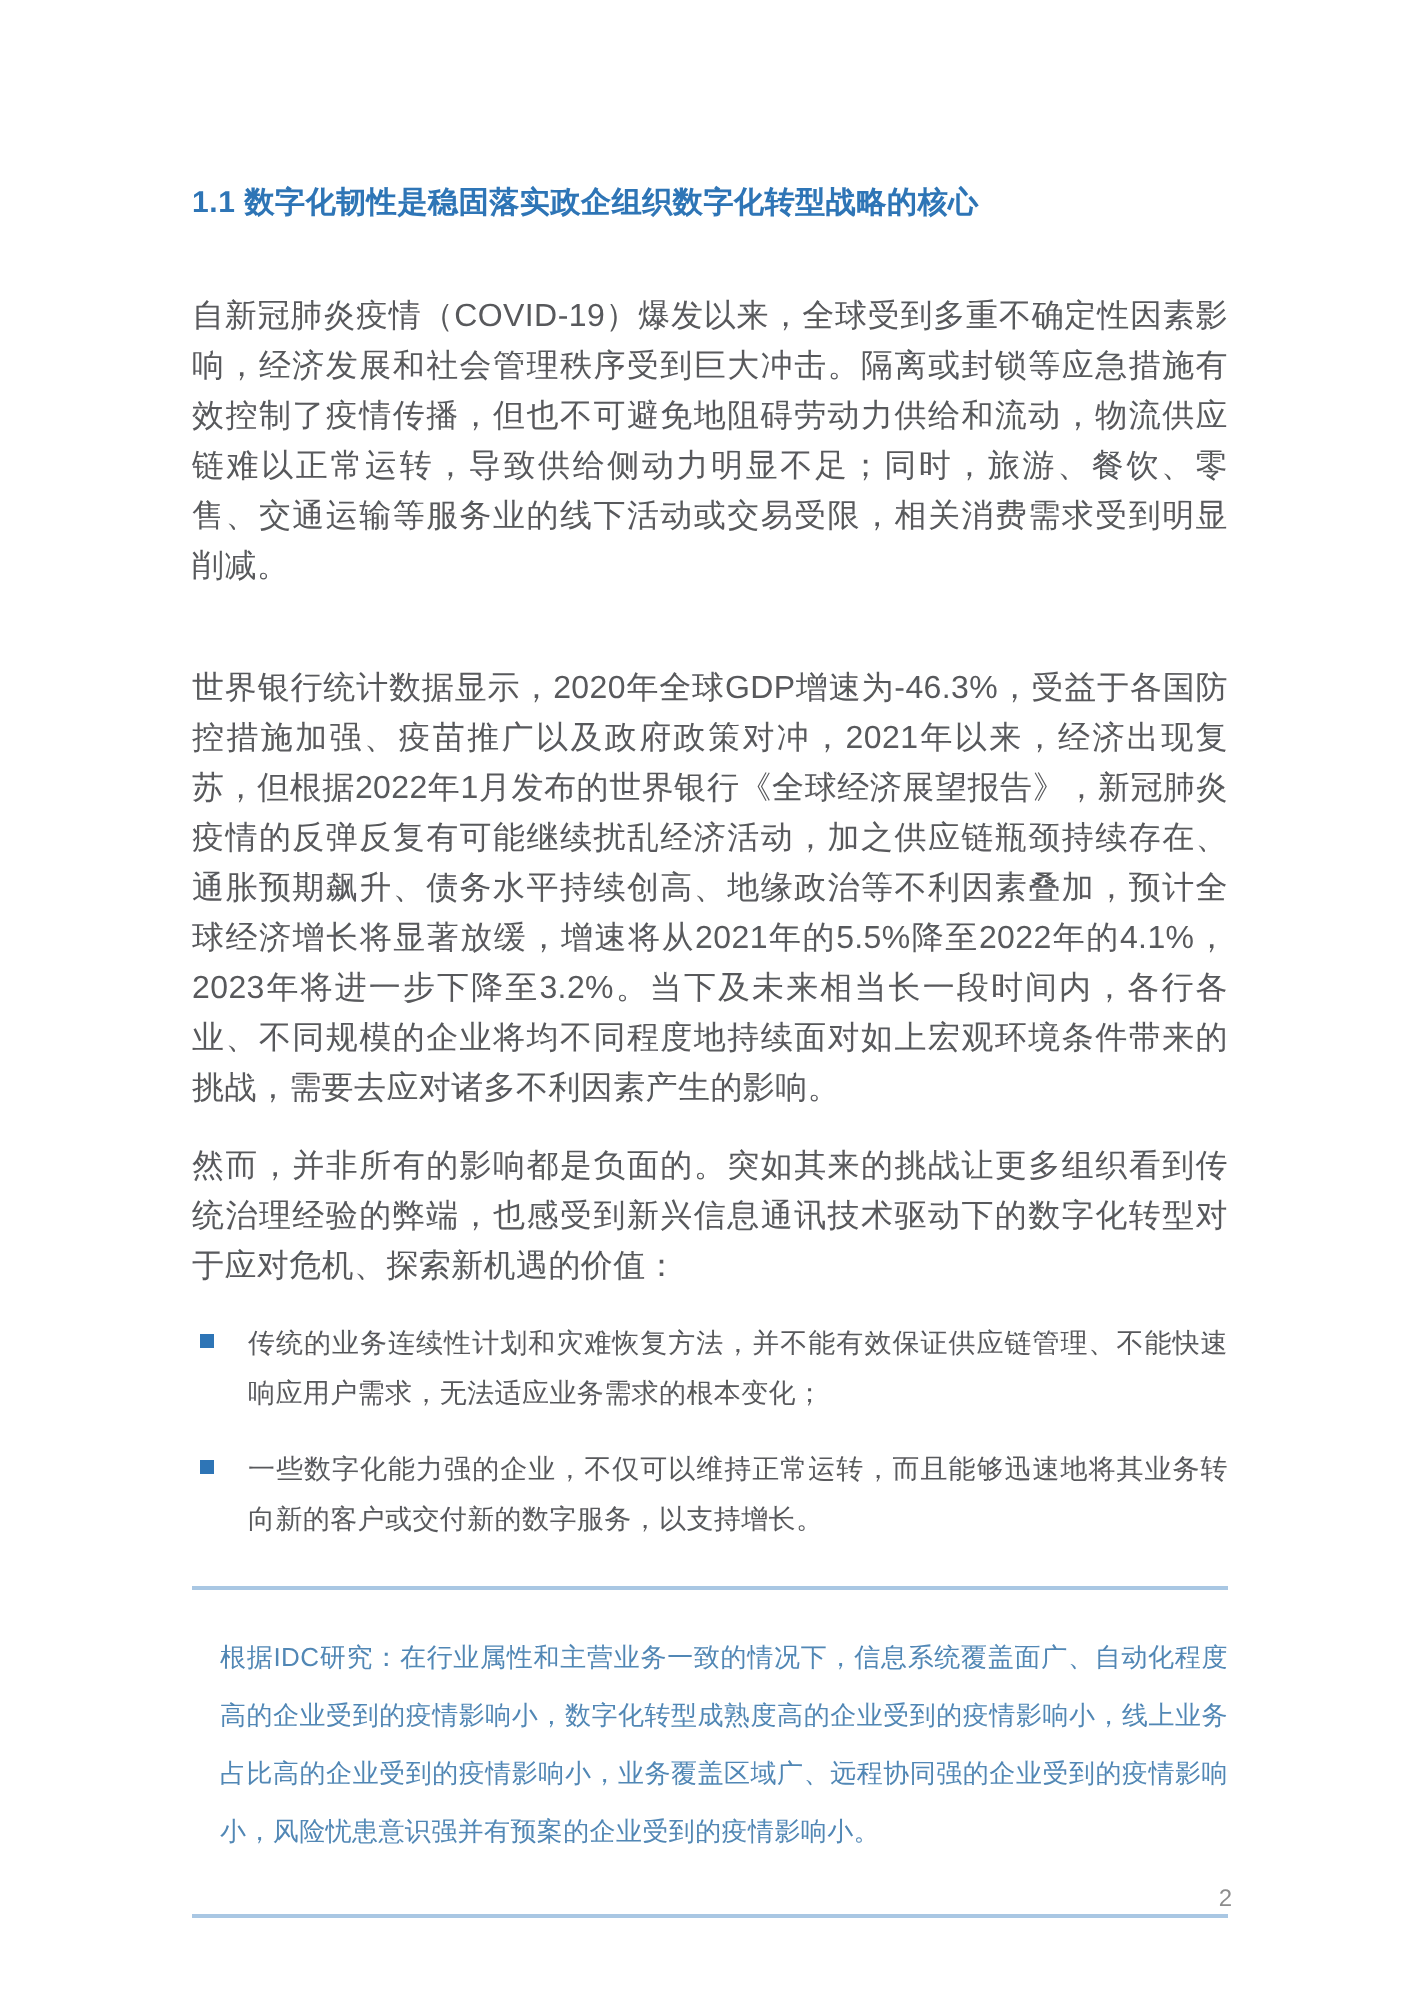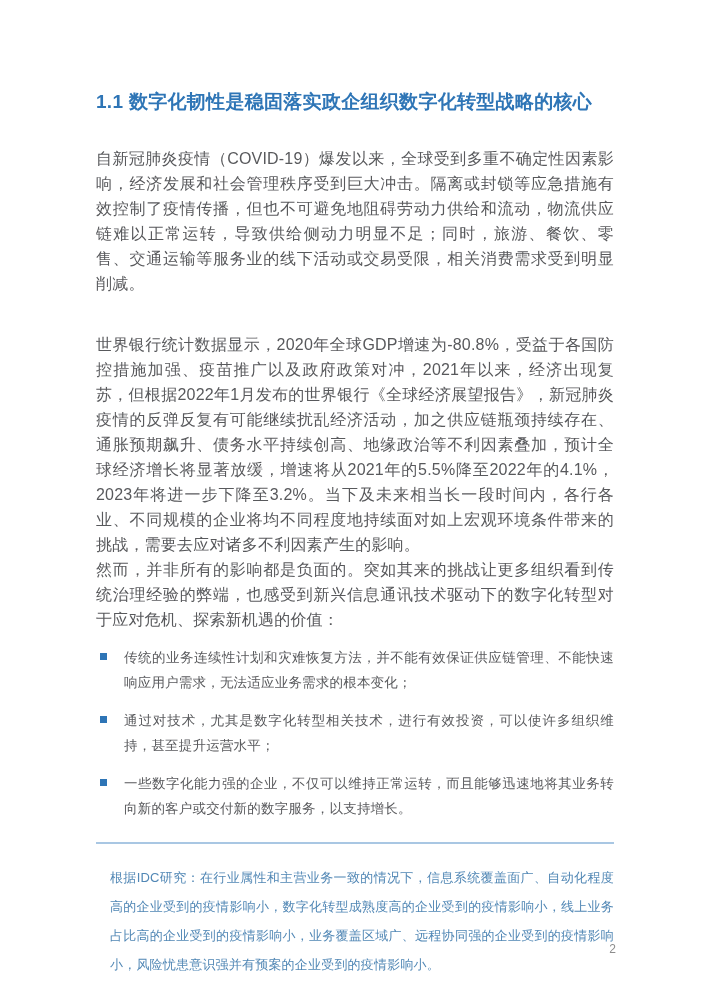--- a/index.html
+++ b/index.html
@@ -16,34 +16,34 @@
     width:710px; height:1004px;
     position:relative;
     font-family:"Liberation Sans","DejaVu Sans",sans-serif;
     overflow:hidden;
   }
   .content{
     position:absolute; left:96px; top:0; width:518px;
   }
   .heading{
     margin-top:92px;
-    font-size:19px; line-height:20px;
+    font-size:15px; line-height:20px;
     font-weight:bold;
     color:var(--heading-blue);
     letter-spacing:0.3px;
   }
   .para{
     font-size:16px; line-height:25px;
     color:var(--body-text);
     text-align:justify;
     letter-spacing:0.2px;
   }
   .para.p1{ margin-top:34px; }
   .para.p2{ margin-top:36px; }
-  .para.p3{ }
+  .para.p3{ margin-top:14px; }
   ul.bullets{
     list-style:none;
     margin-top:13px;
   }
   ul.bullets li{
     position:relative;
     padding-left:28px;
     margin-bottom:13px;
     font-size:13.5px; line-height:25px;
     color:var(--body-text);
@@ -77,35 +77,31 @@
 </style>
 </head>
 <body>
 
 <div class="content">
 
   <h2 class="heading">1.1 数字化韧性是稳固落实政企组织数字化转型战略的核心</h2>
 
   <p class="para p1">自新冠肺炎疫情（COVID-19）爆发以来，全球受到多重不确定性因素影响，经济发展和社会管理秩序受到巨大冲击。隔离或封锁等应急措施有效控制了疫情传播，但也不可避免地阻碍劳动力供给和流动，物流供应链难以正常运转，导致供给侧动力明显不足；同时，旅游、餐饮、零售、交通运输等服务业的线下活动或交易受限，相关消费需求受到明显削减。</p>
 
-  <p class="para p2">世界银行统计数据显示，2020年全球GDP增速为-80.8%，受益于各国防控措施加强、疫苗推广以及政府政策对冲，2021年以来，经济出现复苏，但根据2022年1月发布的世界银行《全球经济展望报告》，新冠肺炎疫情的反弹反复有可能继续扰乱经济活动，加之供应链瓶颈持续存在、通胀预期飙升、债务水平持续创高、地缘政治等不利因素叠加，预计全球经济增长将显著放缓，增速将从2021年的5.5%降至2022年的4.1%，2023年将进一步下降至3.2%。当下及未来相当长一段时间内，各行各业、不同规模的企业将均不同程度地持续面对如上宏观环境条件带来的挑战，需要去应对诸多不利因素产生的影响。</p>
+  <p class="para p2">世界银行统计数据显示，2020年全球GDP增速为-46.3%，受益于各国防控措施加强、疫苗推广以及政府政策对冲，2021年以来，经济出现复苏，但根据2022年1月发布的世界银行《全球经济展望报告》，新冠肺炎疫情的反弹反复有可能继续扰乱经济活动，加之供应链瓶颈持续存在、通胀预期飙升、债务水平持续创高、地缘政治等不利因素叠加，预计全球经济增长将显著放缓，增速将从2021年的5.5%降至2022年的4.1%，2023年将进一步下降至3.2%。当下及未来相当长一段时间内，各行各业、不同规模的企业将均不同程度地持续面对如上宏观环境条件带来的挑战，需要去应对诸多不利因素产生的影响。</p>
 
   <p class="para p3">然而，并非所有的影响都是负面的。突如其来的挑战让更多组织看到传统治理经验的弊端，也感受到新兴信息通讯技术驱动下的数字化转型对于应对危机、探索新机遇的价值：</p>
 
   <ul class="bullets">
     <li>
       <span class="bullet-sq"></span>
     </li>
     <li>
       <span class="bullet-sq"></span>
       <span>传统的业务连续性计划和灾难恢复方法，并不能有效保证供应链管理、不能快速响应用户需求，无法适应业务需求的根本变化；</span>
-    </li>
-    <li>
-      <span class="bullet-sq"></span>
-      <span>通过对技术，尤其是数字化转型相关技术，进行有效投资，可以使许多组织维持，甚至提升运营水平；</span>
     </li>
     <li>
       <span class="bullet-sq"></span>
       <span>一些数字化能力强的企业，不仅可以维持正常运转，而且能够迅速地将其业务转向新的客户或交付新的数字服务，以支持增长。</span>
     </li>
   </ul>
 
   <div class="footnote">
     <p class="footnote-text">根据IDC研究：在行业属性和主营业务一致的情况下，信息系统覆盖面广、自动化程度高的企业受到的疫情影响小，数字化转型成熟度高的企业受到的疫情影响小，线上业务占比高的企业受到的疫情影响小，业务覆盖区域广、远程协同强的企业受到的疫情影响小，风险忧患意识强并有预案的企业受到的疫情影响小。</p>
   </div>

